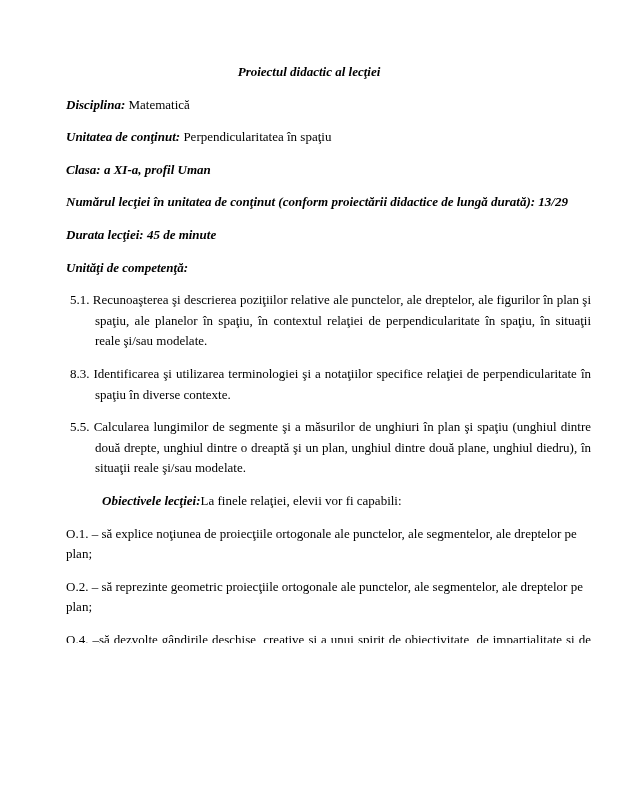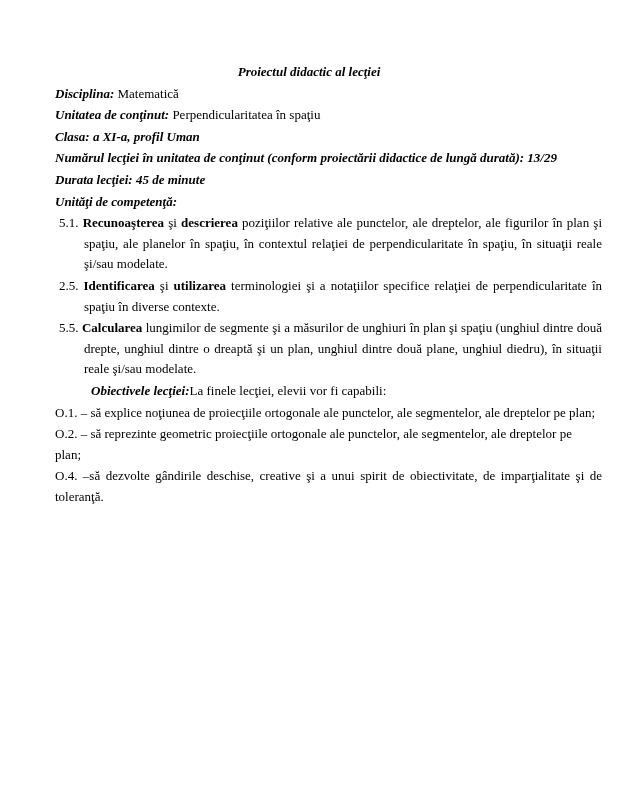--- a/index.html
+++ b/index.html
@@ -21,43 +21,43 @@
     color: #000000;
     -webkit-font-smoothing: antialiased;
   }
   .title {
     margin-left: -54px;
     margin-right: -15px;
     text-align: center;
     font-weight: bold;
     font-style: italic;
   }
-  .p { margin: 1px; text-align: left; }
+  .p { margin: 12px; text-align: left; }
   .just { text-align: justify; }
   
   .hang { padding-left: 29px; text-indent: -25px; }
   
   .ind { text-indent: 36px; }
   .bi { font-weight: bold; font-style: italic; }
-  .b  { font-weight: bold; }
+  .b  { font-weight: normal; }
   .r  { font-weight: normal; font-style: normal; }
 </style>
 </head>
 <body>
 
 <div class="page">
   <div class="title">Proiectul didactic al lecţiei</div>
   <div>
       <div class="p"><span class="bi">Disciplina: </span><span class="r">Matematică</span></div>
       <div class="p"><span class="bi">Unitatea de conţinut: </span><span class="r">Perpendicularitatea în spaţiu</span></div>
       <div class="p"><span class="bi">Clasa: a XI-a, profil Uman</span></div>
       <div class="p"><span class="bi">Numărul lecţiei în unitatea de conţinut (conform proiectării didactice de lungă durată): 13/29</span></div>
       <div class="p"><span class="bi">Durata lecţiei: 45 de minute</span></div>
       <div class="p"><span class="bi">Unităţi de competenţă:</span></div>
       <div class="p hang just"><span class="r">5.1. </span><span class="b">Recunoaşterea</span><span class="r"> şi </span><span class="b">descrierea</span><span class="r"> poziţiilor relative ale punctelor, ale dreptelor, ale figurilor în plan şi spaţiu, ale planelor în spaţiu, în contextul relaţiei de perpendicularitate în spaţiu, în situaţii reale şi/sau modelate.</span></div>
-      <div class="p hang just"><span class="r">2.5. </span><span class="b">Identificarea</span><span class="r"> şi </span><span class="b">utilizarea</span><span class="r"> terminologiei şi a notaţiilor specifice relaţiei de perpendicularitate în spaţiu în diverse contexte.</span></div>
+      <div class="p hang just"><span class="r">8.3. </span><span class="b">Identificarea</span><span class="r"> şi </span><span class="b">utilizarea</span><span class="r"> terminologiei şi a notaţiilor specifice relaţiei de perpendicularitate în spaţiu în diverse contexte.</span></div>
       <div class="p hang just"><span class="r">5.5. </span><span class="b">Calcularea</span><span class="r"> lungimilor de segmente şi a măsurilor de unghiuri în plan şi spaţiu (unghiul dintre două drepte, unghiul dintre o dreaptă şi un plan, unghiul dintre două plane, unghiul diedru), în situaţii reale şi/sau modelate.</span></div>
-      <div class="p ind"><span class="bi">Obiectivele lecţiei:</span><span class="r">La finele lecţiei, elevii vor fi capabili:</span></div>
+      <div class="p ind"><span class="bi">Obiectivele lecţiei:</span><span class="r">La finele relaţiei, elevii vor fi capabili:</span></div>
       <div class="p"><span class="r">O.1. – să explice noţiunea de proiecţiile ortogonale ale punctelor, ale segmentelor, ale dreptelor pe plan;</span></div>
       <div class="p"><span class="r">O.2. – să reprezinte geometric proiecţiile ortogonale ale punctelor, ale segmentelor, ale dreptelor pe</span><br><span class="r">plan;</span></div>
       <div class="p just"><span class="r">O.4. –să dezvolte  gândirile deschise, creative şi a unui spirit de obiectivitate,  de imparţialitate şi de toleranţă.</span></div>
     </div>
 </div>
 
 </body></html>

